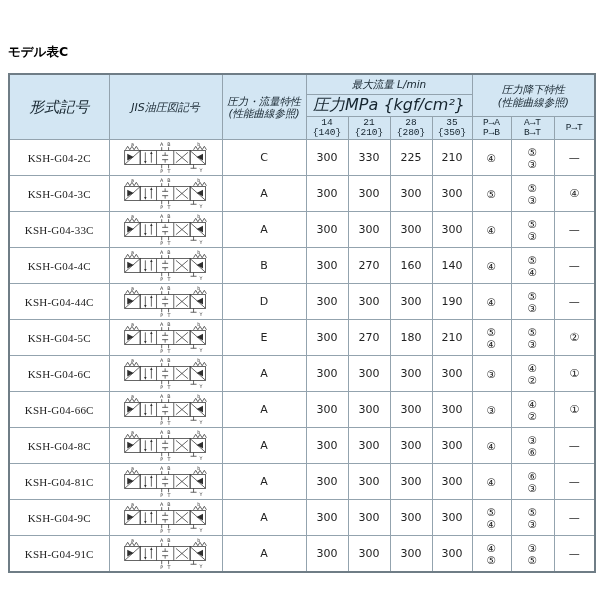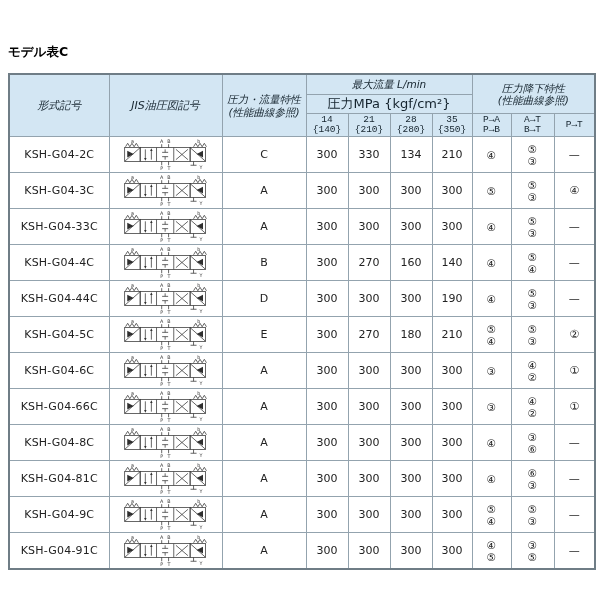--- a/index.html
+++ b/index.html
@@ -27,24 +27,24 @@
     padding:0;overflow:hidden;
   }
   thead th{
     background:var(--header-bg);
     font-weight:normal;
     font-size:10.5px;
     color:#15242e;
   }
   .pre{white-space:pre-line;line-height:1.15;}
   tr.h1 th{height:19px;font-style:italic;}
-  tr.h2 th{height:15px;font-size:13px;}
+  tr.h2 th{height:15px;font-size:16px;font-style:italic;}
   tr.h3 th{height:22px;font-size:9.5px;line-height:1.1;font-family:Liberation Mono, monospace;}
   tbody td{height:33px;font-size:11px;color:#222;background:#fff;}
-  td.model{font-size:11px;letter-spacing:0.2px;}
+  td.model{font-size:11px;letter-spacing:0.2px;font-family:Liberation Serif, serif;}
   td.stack{white-space:pre-line;font-size:10.5px;line-height:12px;}
   td.jis{padding:1px 0;}
   td.jis svg{display:block;margin:0 auto;}
   .sym-text{font-size:5.6px;fill:#333;}
 </style>
 </head>
 <body>
 
 <div class="page">
   <div class="title">モデル表C</div>
@@ -57,21 +57,21 @@
       <col style="width:42px">
         <col style="width:42px">
         <col style="width:42px">
         <col style="width:40px">
       <col style="width:39px">
         <col style="width:43px">
         <col style="width:41px">
     </colgroup>
     <thead>
       <tr class="h1">
-        <th rowspan="3" style="font-size:11px">形式記号</th>
+        <th rowspan="3" style="font-size:15px">形式記号</th>
         <th rowspan="3" style="font-size:11px">JIS油圧図記号</th>
         <th rowspan="3" class="pre">圧力・流量特性
 (性能曲線参照)</th>
         <th colspan="4">最大流量 L/min</th>
         <th colspan="3" rowspan="2" class="pre">圧力降下特性
 (性能曲線参照)</th>
       </tr>
       <tr class="h2">
         <th colspan="4">圧力MPa {kgf/cm²}</th>
       </tr>
@@ -142,21 +142,21 @@
           <text x="88" y="4.6">b</text>
           <text x="45" y="35.5">P</text>
           <text x="53.5" y="35.5">T</text>
           <text x="90.5" y="34.5">Y</text>
         </g>
       </svg>
     </td>
     <td>C</td>
     <td>300</td>
     <td>330</td>
-    <td>134</td>
+    <td>225</td>
     <td>210</td>
     <td class="stack">④</td>
     <td class="stack">⑤
 ③</td>
     <td>—</td>
   </tr>
         <tr>
     <td class="model">KSH-G04-3C</td>
     <td class="jis">
       <svg width="98" height="31" viewBox="0 0 100 36">

